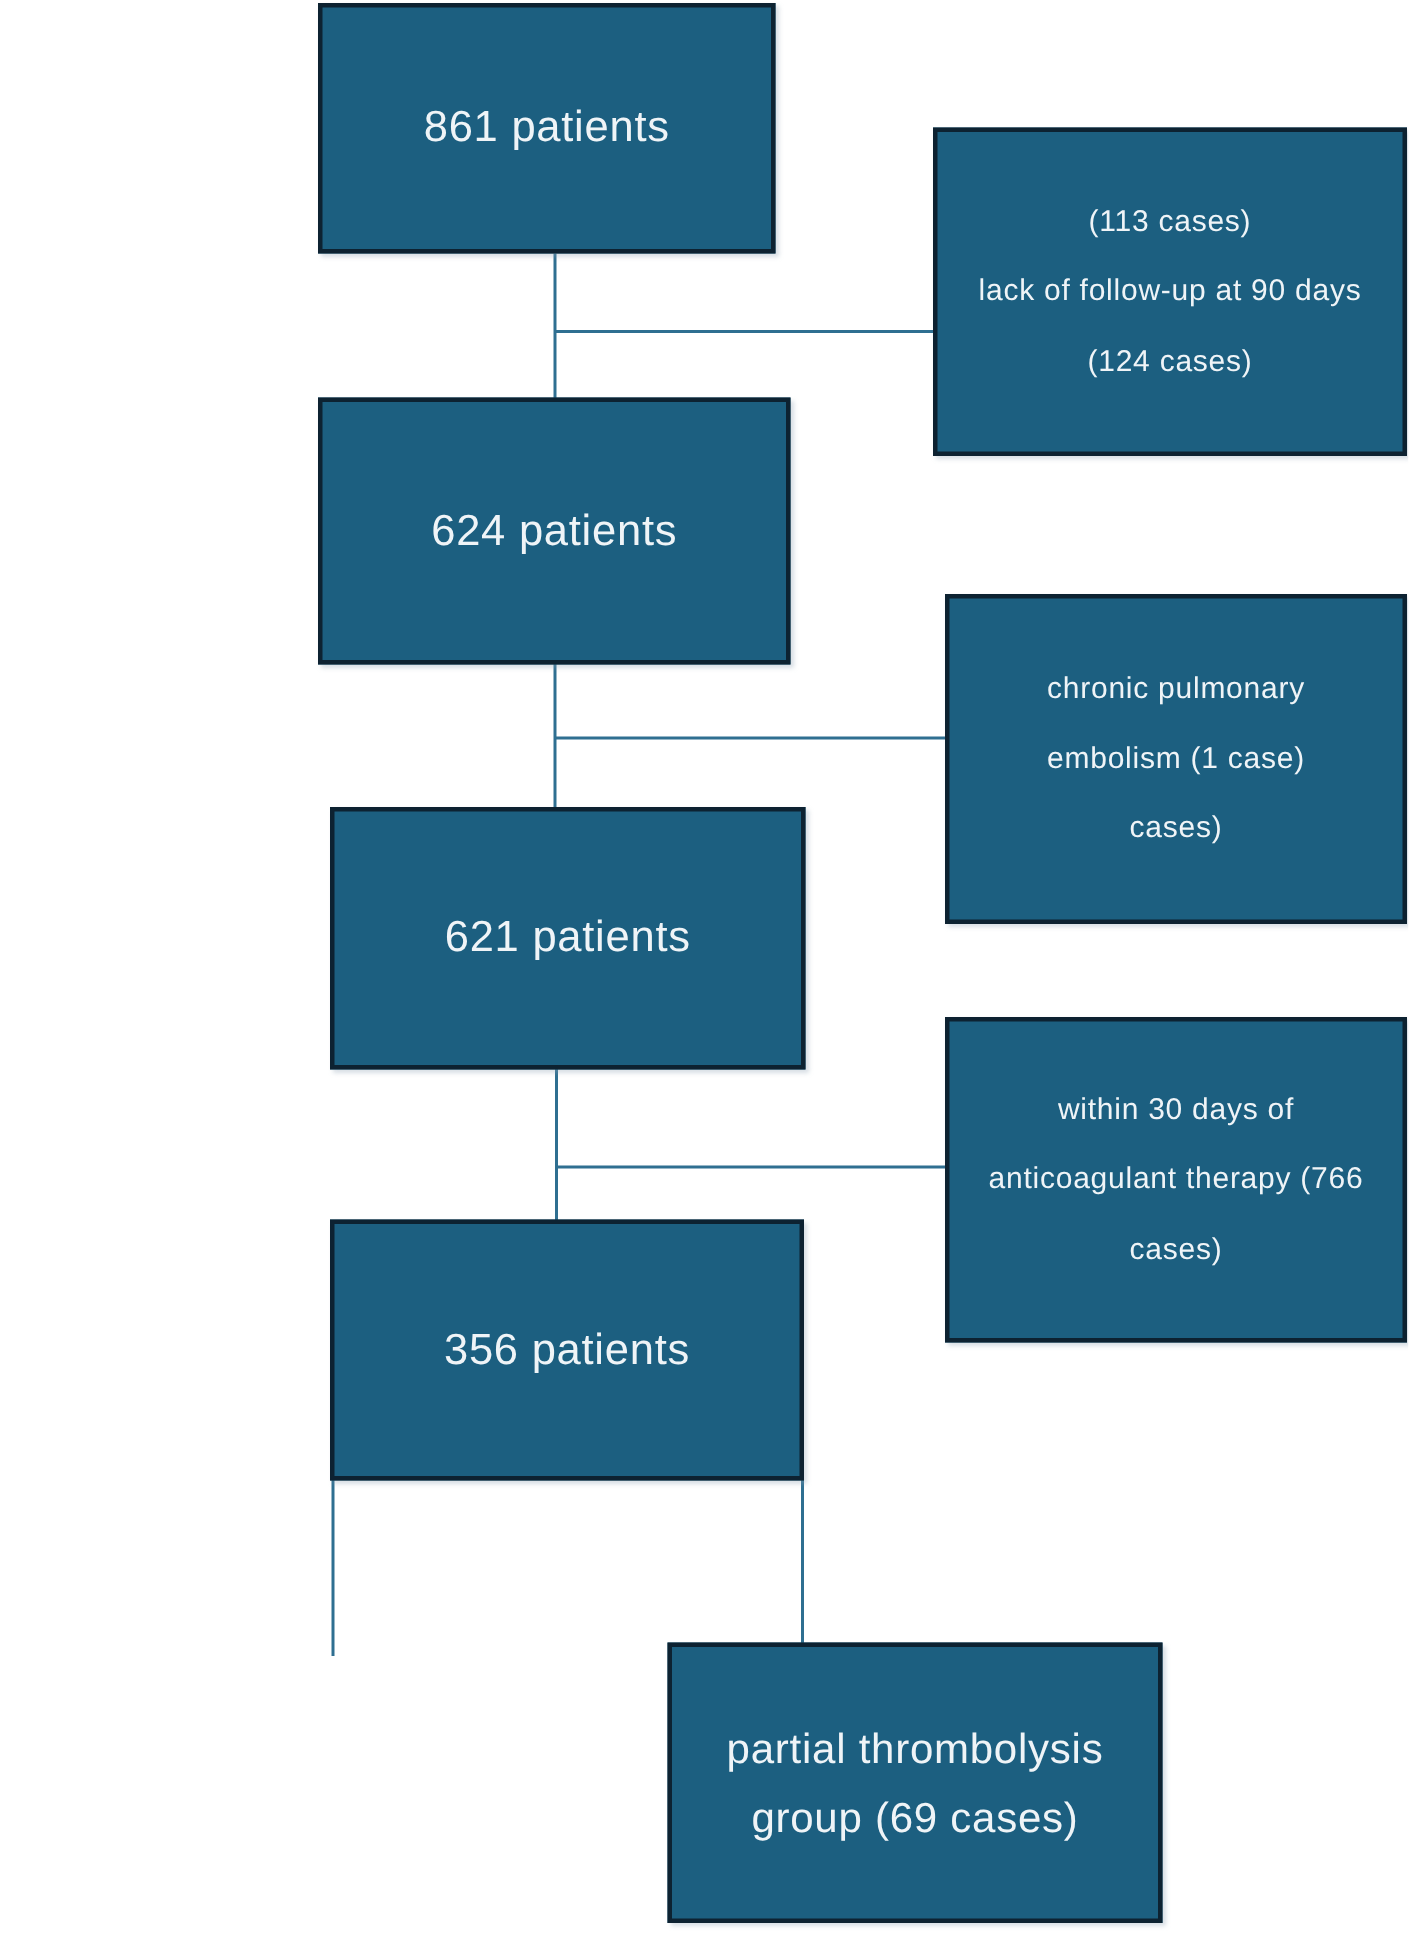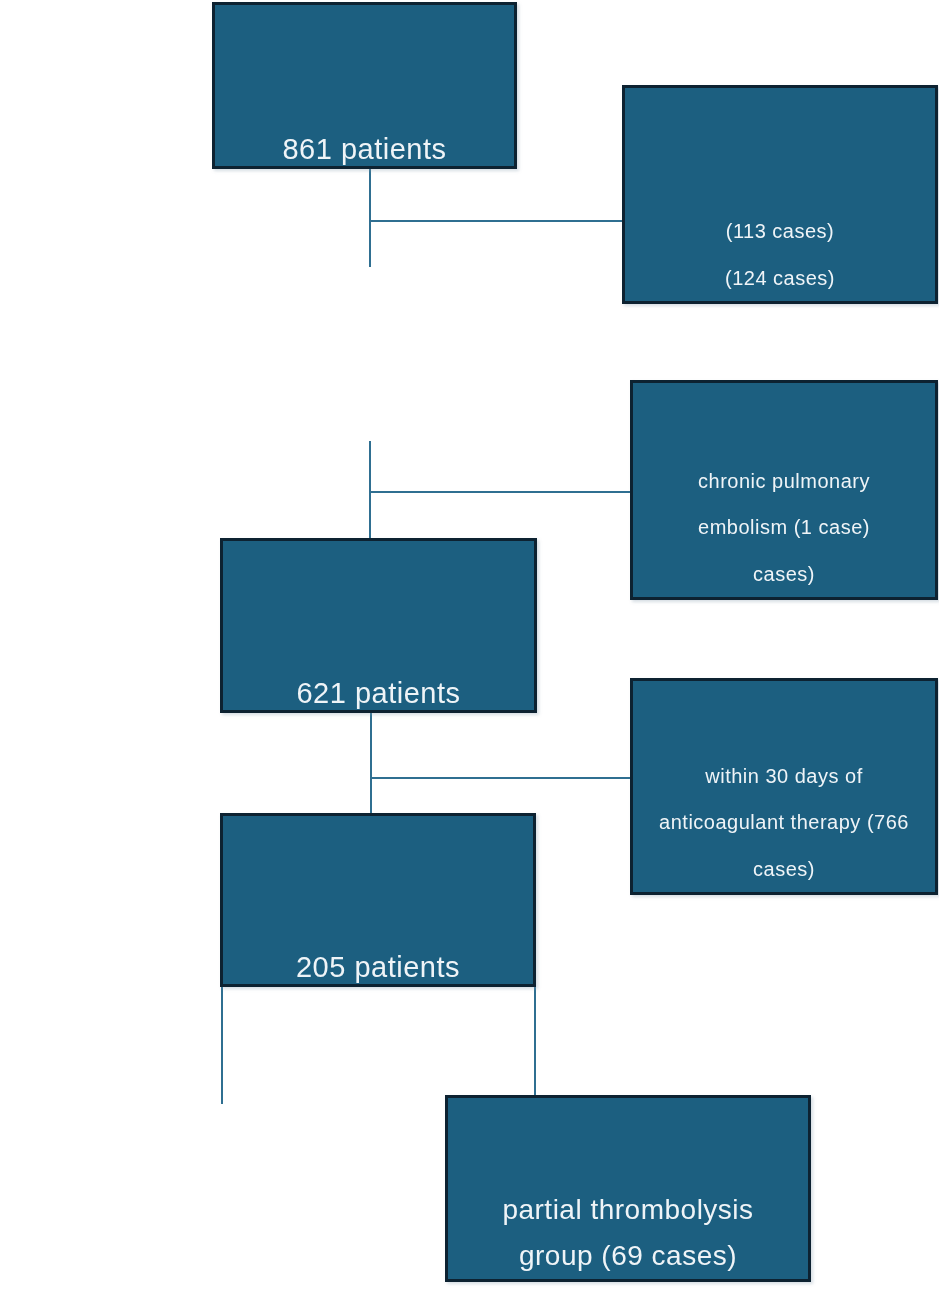--- a/index.html
+++ b/index.html
@@ -28,42 +28,42 @@
   }
   .box {
     position: absolute;
     box-sizing: border-box;
     background: var(--box-fill, #1c5f80);
     border: 3px solid var(--box-border, #0d2231);
     color: var(--text, #eff4f7);
     display: flex;
     flex-direction: column;
     align-items: center;
-    justify-content: flex-end;
+    justify-content: center;
     text-align: center;
     box-shadow: 2px 2px 3px rgba(140, 160, 178, 0.35);
     font-weight: 300;
     letter-spacing: 0.5px;
   }
   .box-main { font-size: 29px; }
   .box-side { font-size: 20px; }
   .box-side .tline { line-height: 46.5px; }
   .box-outcome { font-size: 28px; }
   .box-outcome .tline { line-height: 46px; }
 
   
   #box-861 { left: 212px; top: 2px;    width: 305px; height: 167px; }
   #box-ex1 { left: 622px; top: 85px;   width: 316px; height: 219px; }
   #box-624 { left: 212px; top: 265px;  width: 315px; height: 178px; }
-  #box-ex2 { left: 630px; top: 380px;  width: 308px; height: 220px; }
+  #box-ex2 { left: 630px; top: 396px;  width: 308px; height: 220px; }
   #box-621 { left: 220px; top: 538px;  width: 317px; height: 175px; }
   #box-ex3 { left: 630px; top: 678px;  width: 308px; height: 217px; }
   #box-205 { left: 220px; top: 813px;  width: 316px; height: 174px; }
   #box-out1 { left: 2px;   top: 1102px; width: 322px; height: 186px; }
-  #box-out2 { left: 445px; top: 1095px; width: 366px; height: 187px; }
+  #box-out2 { left: 445px; top: 1095px; width: 330px; height: 187px; }
 </style>
 </head>
 <body>
 
 <div class="stage">
 
   <svg class="connectors" width="939" height="1291" viewBox="0 0 939 1291" aria-hidden="true">
     <line x1="370" y1="169" x2="370" y2="267"></line>
     <line x1="370" y1="441" x2="370" y2="540"></line>
     <line x1="371" y1="711" x2="371" y2="815"></line>
@@ -73,42 +73,46 @@
     <line x1="222" y1="985" x2="222" y2="1104"></line>
     <line x1="535" y1="985" x2="535" y2="1097"></line>
   </svg>
 
   <div class="box box-main" id="box-861">
     <div class="tline">861 patients</div>
   </div>
 
   <div class="box box-side" id="box-ex1">
     <div class="tline">(113 cases)</div>
+    <div class="tline">lack of follow-up at 90 days</div>
     <div class="tline">(124 cases)</div>
   </div>
 
+  <div class="box box-main" id="box-624">
+    <div class="tline">624 patients</div>
+  </div>
 
   <div class="box box-side" id="box-ex2">
     <div class="tline">chronic pulmonary</div>
     <div class="tline">embolism (1 case)</div>
     <div class="tline">cases)</div>
   </div>
 
   <div class="box box-main" id="box-621">
     <div class="tline">621 patients</div>
   </div>
 
   <div class="box box-side" id="box-ex3">
     <div class="tline">within 30 days of</div>
     <div class="tline">anticoagulant therapy (766</div>
     <div class="tline">cases)</div>
   </div>
 
   <div class="box box-main" id="box-205">
-    <div class="tline">205 patients</div>
+    <div class="tline">356 patients</div>
   </div>
 
 
   <div class="box box-outcome" id="box-out2">
     <div class="tline">partial thrombolysis</div>
     <div class="tline">group (69 cases)</div>
   </div>
 
 </div>
 

